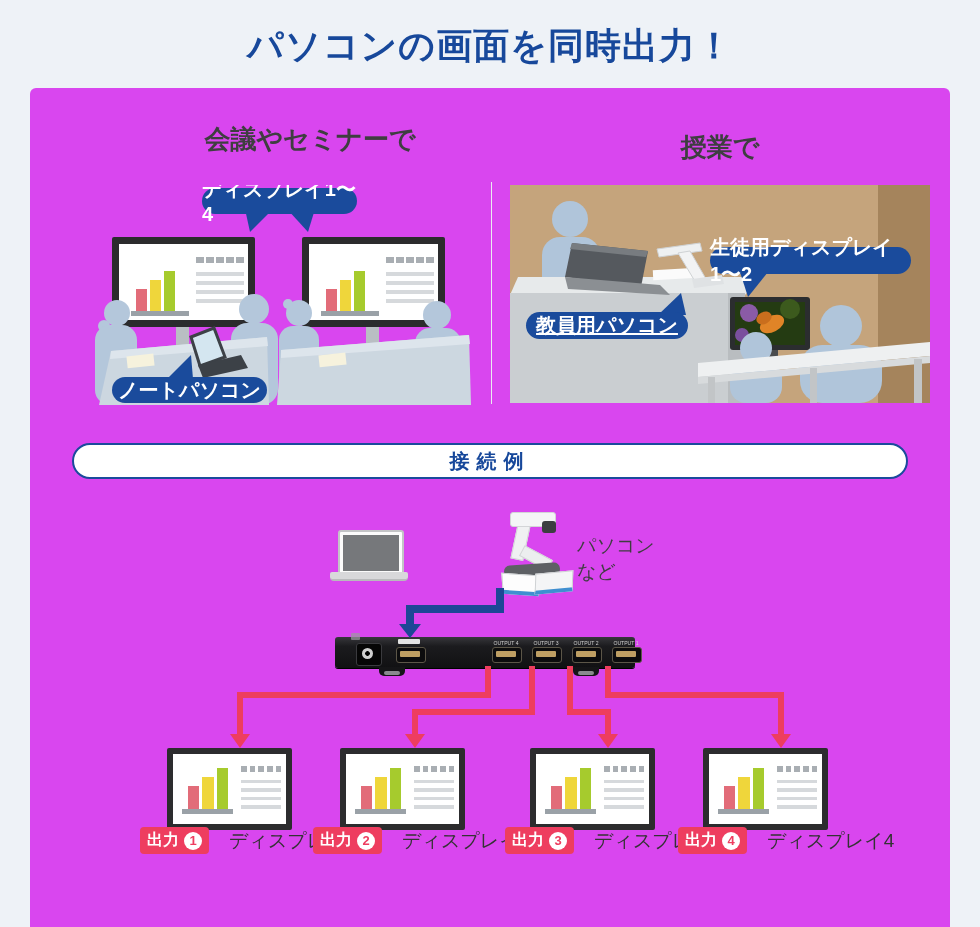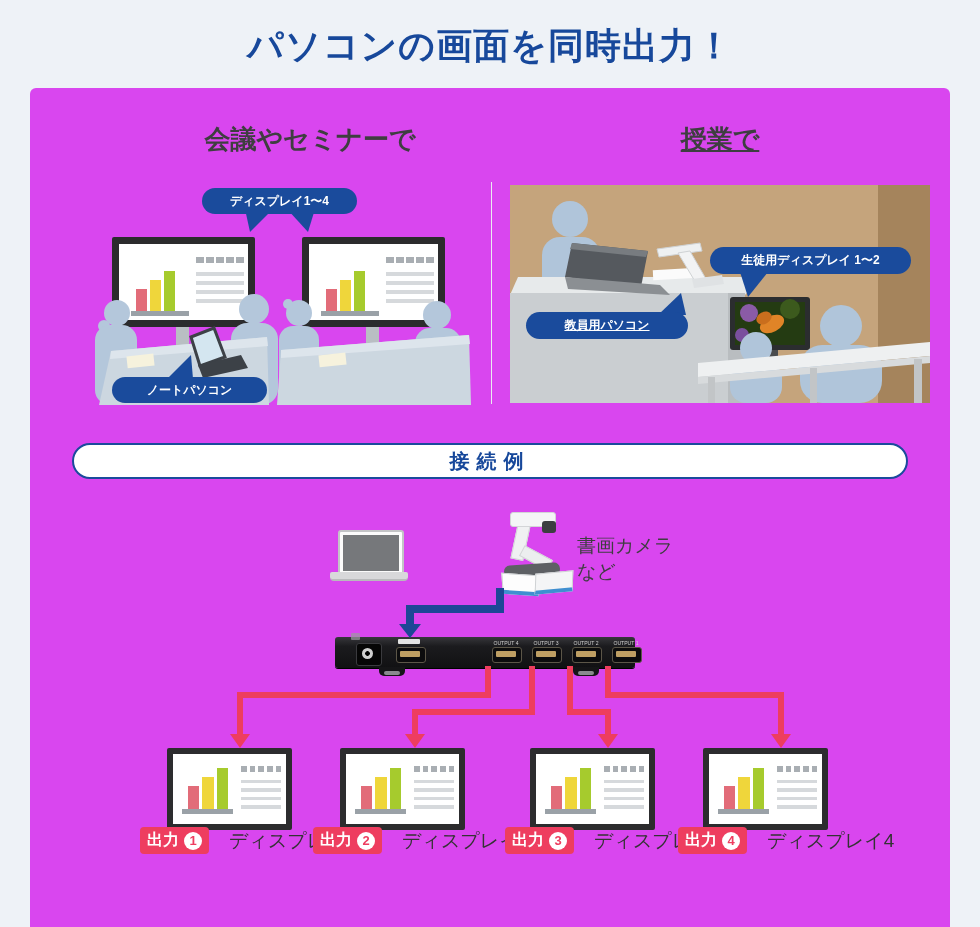--- a/index.html
+++ b/index.html
@@ -6,32 +6,32 @@
   body{background:#eef2f7;font-family:"Liberation Sans","DejaVu Sans",sans-serif;}
   .page{position:relative;width:980px;height:927px;background:#eef2f7;overflow:hidden;margin:0 auto;}
 
   .main-title{position:absolute;left:0;top:22px;width:980px;text-align:center;
     font-size:36px;font-weight:800;color:#17489b;letter-spacing:1px;}
 
   .card{position:absolute;left:30px;top:88px;width:920px;height:925px;background:#d946ef;border-radius:6px;}
 
   .scene-heading{position:absolute;font-size:26px;font-weight:600;color:#3e3e40;text-align:center;}
   .heading-left{left:90px;top:34px;width:380px;}
-  .heading-right{left:480px;top:34px;width:420px;text-decoration:underline;}
+  .heading-right{left:480px;top:42px;width:420px;}
 
   .scene-divider{position:absolute;left:461px;top:94px;width:1px;height:222px;background:#e9edf0;}
 
   .scene-art{position:absolute;overflow:hidden;}
   .scene-left-art{left:65px;top:97px;width:380px;height:220px;}
   .scene-right-art{left:480px;top:97px;width:420px;height:218px;}
 
   
   .bubble{position:absolute;background:#1a4b9c;color:#fff;font-weight:bold;
     display:flex;align-items:center;justify-content:center;border-radius:16px;z-index:6;}
-  .bubble-sm{font-size:12px;}
+  .bubble-sm{font-size:20px;}
   .b-display14{left:107px;top:3px;width:155px;height:26px;}
   .b-notepc{left:17px;top:192px;width:155px;height:26px;}
   .b-teacherpc{left:16px;top:127px;width:162px;height:27px;text-decoration:underline;}
   .b-studentdisp{left:200px;top:62px;width:201px;height:27px;}
 
   
   .pill{position:absolute;left:42px;top:355px;width:832px;height:32px;border:2px solid #1a4b9c;
     border-radius:19px;background:#fff;display:flex;align-items:center;justify-content:center;
     font-size:20px;font-weight:bold;color:#17489b;letter-spacing:7px;}
 
@@ -273,21 +273,21 @@
 
     <div class="doccam-icon">
       <div class="dc-arm1"></div>
         <div class="dc-arm2"></div>
       <div class="dc-head"></div>
         <div class="dc-lens"></div>
       <div class="dc-base"></div>
       <div class="dc-book-l"></div>
         <div class="dc-book-r"></div>
     </div>
-    <div class="src-label lbl-doccam">書画カメラ
+    <div class="src-label lbl-doccam">パソコン
 など</div>
 
     <svg class="arrows-svg" viewBox="0 0 920 805">
 
       <g>
         <polyline points="470,500 470,521 380,521 380,538" fill="none" stroke="#1d4796" stroke-width="8"></polyline>
         <polygon points="369,536 391,536 380,550" fill="#1d4796"></polygon>
       </g>
 
       <g fill="none" stroke="#ee3d5f" stroke-width="6">

